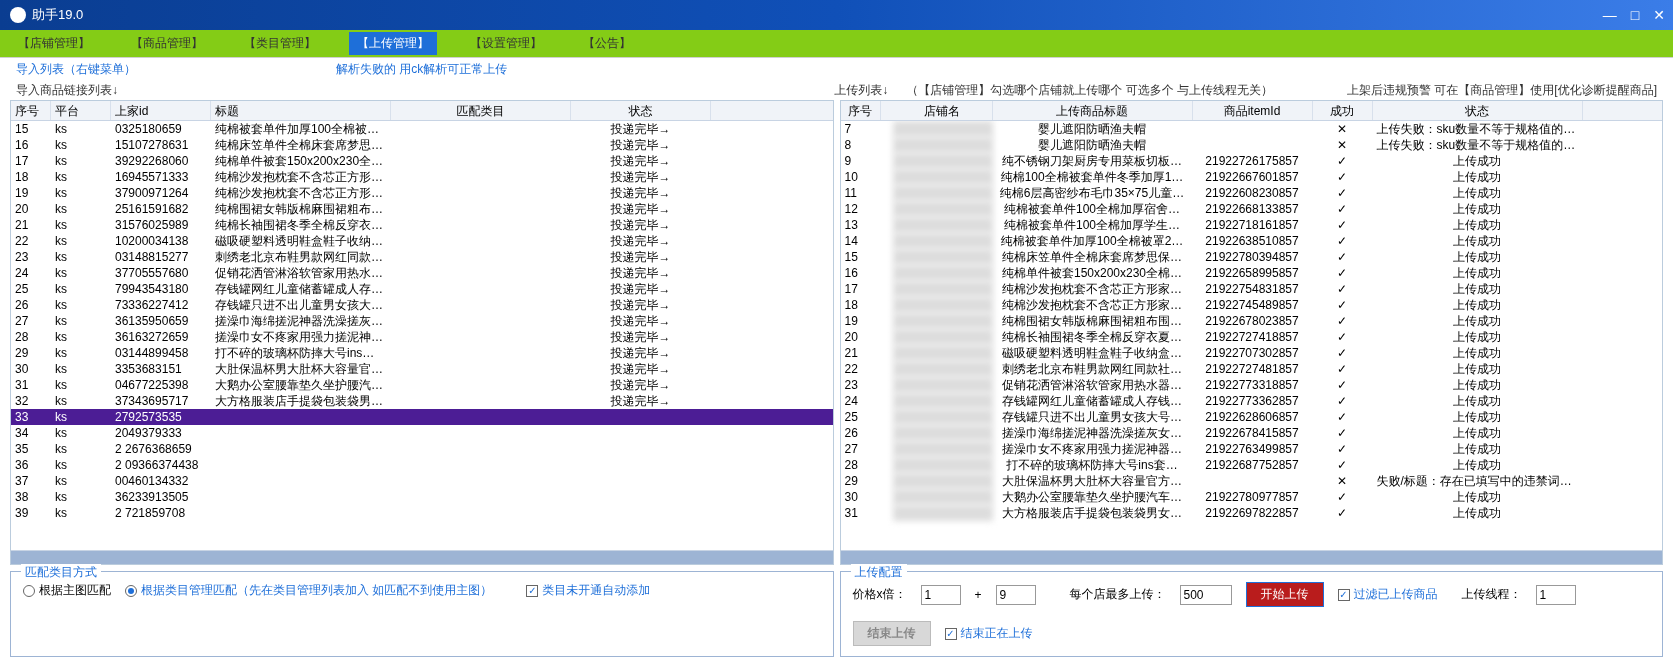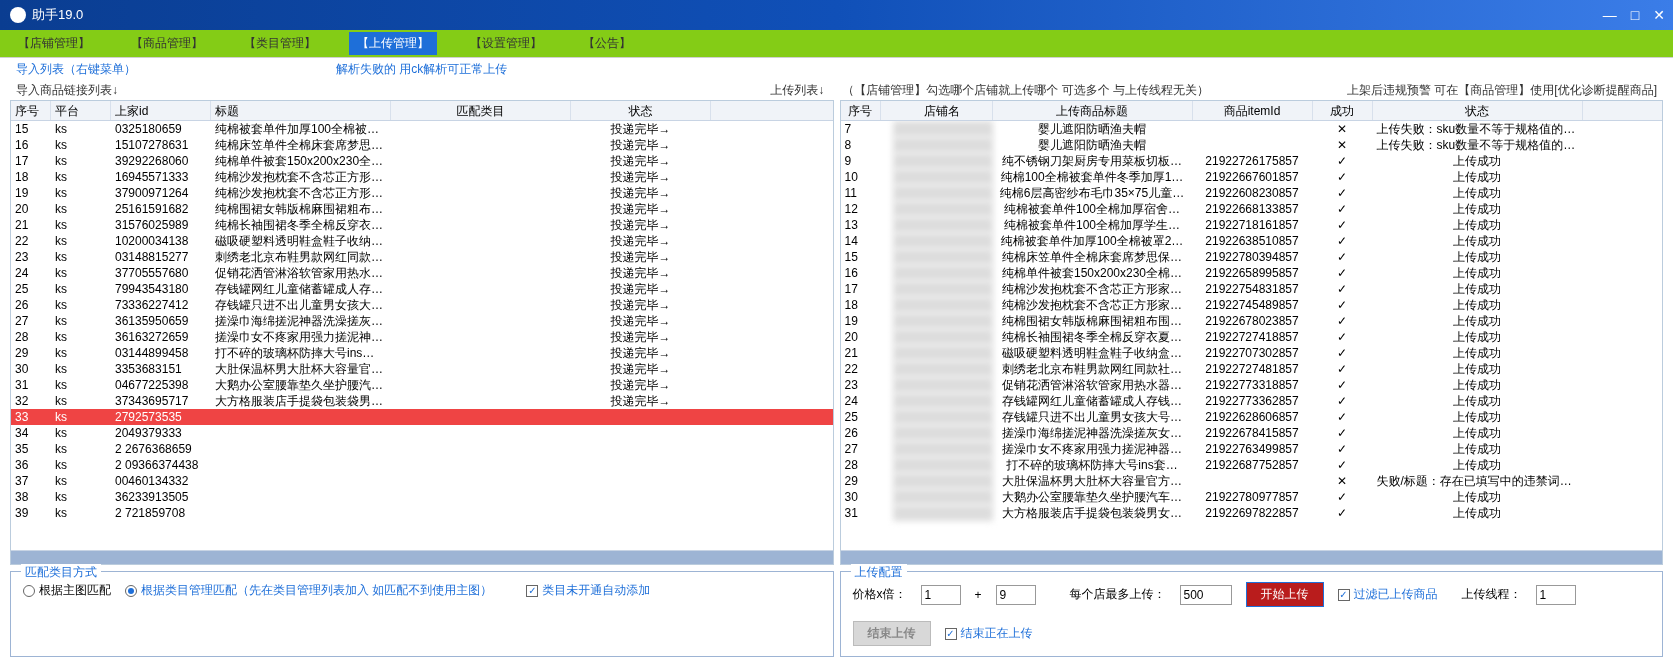--- a/index.html
+++ b/index.html
@@ -22,21 +22,21 @@
 .columns-hdr .upload-lbl { color: #333; }
 .columns-hdr .hint1 { color: #333; }
 .columns-hdr .hint2 { color: #333; }
 .main { flex: 1; display: flex; gap: 6px; padding: 0 10px; min-height: 0; }
 .pane { flex: 1; border: 1px solid #bcd; display: flex; flex-direction: column; min-height: 0; }
 .thead { display: flex; background: #f0f3f8; border-bottom: 1px solid #c8d4e4; height: 20px; }
 .thead .th { padding: 2px 4px; border-right: 1px solid #d8e0ec; overflow: hidden; white-space: nowrap; text-align: center; }
 .tbody { flex: 1; overflow-y: auto; overflow-x: hidden; position: relative; }
 .row { display: flex; height: 16px; align-items: center; }
 .row .td { padding: 0 4px; overflow: hidden; white-space: nowrap; text-overflow: ellipsis; border-right: 1px solid transparent; font-size: 12px; line-height: 16px; }
-.row.selected { background: #ef4444; color: #fff; }
+.row.selected { background: #4c1d95; color: #fff; }
 .scroll-x { height: 14px; background: #e8eef6; border-top: 1px solid #c8d4e4; position: relative; }
 .scroll-x .thumb { position: absolute; height: 100%; background: #9db4d4; }
 .left .c0 { width: 40px; text-align: left; }
 .left .c1 { width: 60px; text-align: left; }
 .left .c2 { width: 100px; text-align: left; }
 .left .c3 { width: 180px; text-align: left; }
 .left .c4 { width: 180px; }
 .left .c5 { width: 140px; text-align: center; }
 .right .c0 { width: 40px; }
 .right .c1 { width: 100px; text-align: center; margin-left: 12px; }
@@ -90,21 +90,21 @@
   <div class="subheader">
     <span class="left-lbl">导入列表（右键菜单）</span>
     <span class="center-lbl">解析失败的 用ck解析可正常上传</span>
   </div>
 
   <div class="columns-hdr">
     <span class="l">导入商品链接列表↓</span>
     <div class="r">
       <span class="upload-lbl">上传列表↓</span>
       <span class="hint1">（【店铺管理】勾选哪个店铺就上传哪个 可选多个 与上传线程无关）</span>
-      <span class="hint2" style="margin-left:120px">上架后违规预警 可在【商品管理】使用[优化诊断提醒商品]</span>
+      <span class="hint2" style="margin-left:56px">上架后违规预警 可在【商品管理】使用[优化诊断提醒商品]</span>
     </div>
   </div>
 
   <div class="main">
 
     <div class="pane left">
       <div class="thead" id="left-thead">
           <div class="th c0">序号</div>
           <div class="th c1">平台</div>
           <div class="th c2">上家id</div>

